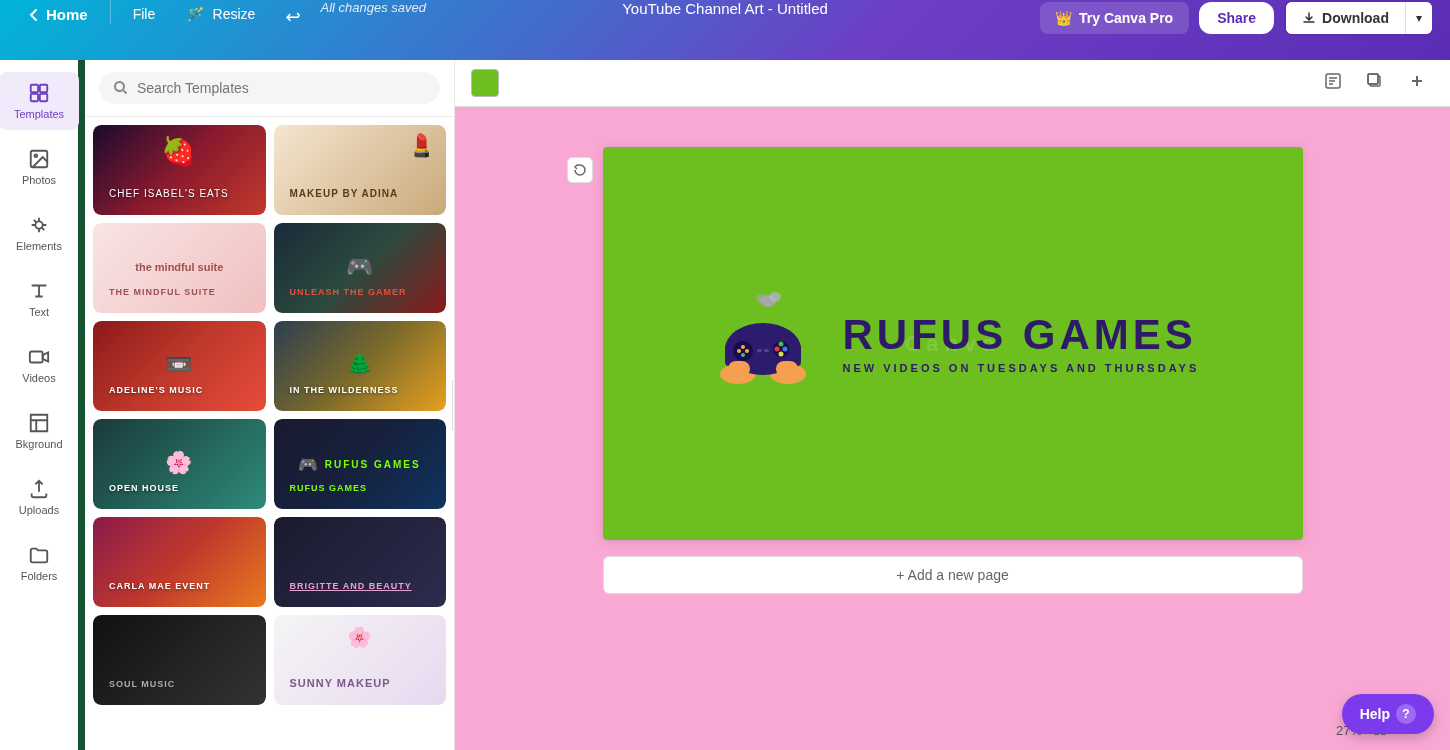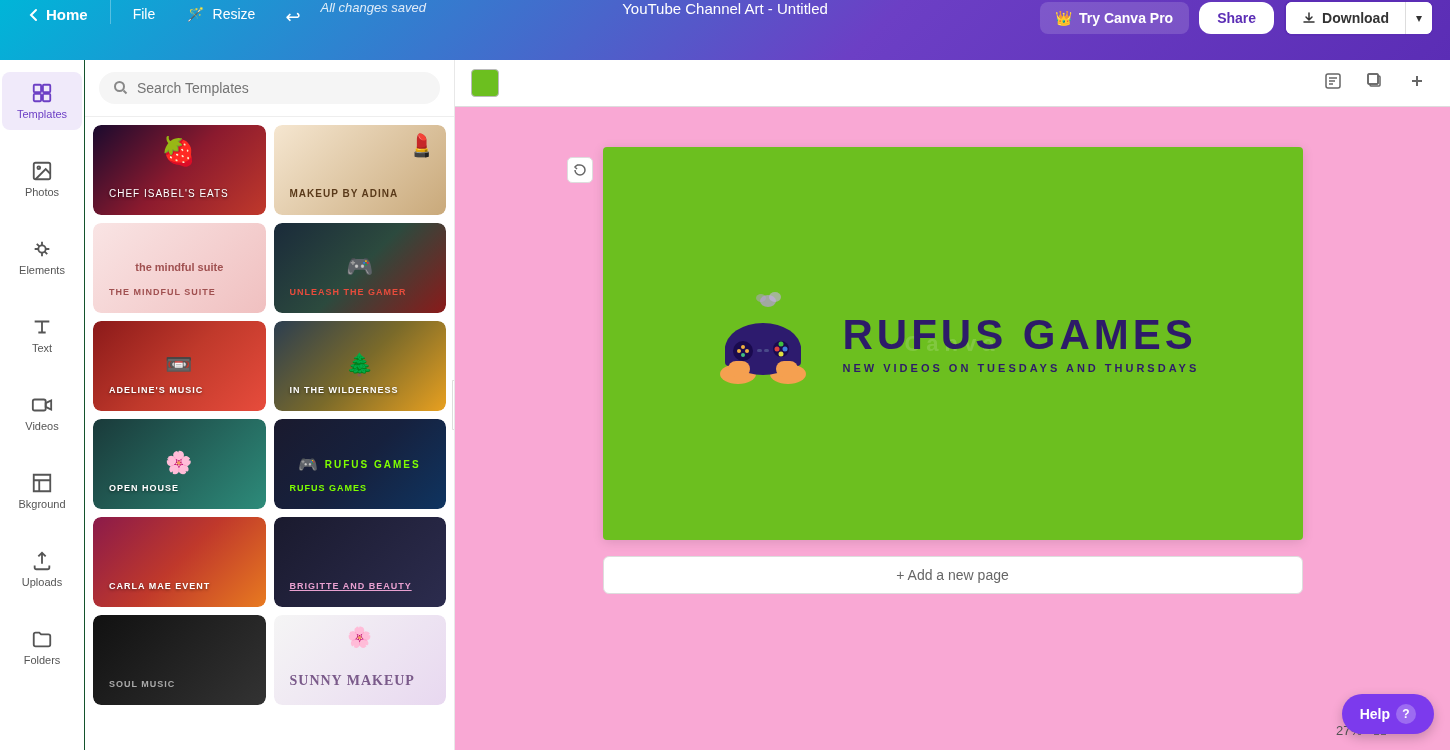--- a/index.html
+++ b/index.html
@@ -77,22 +77,22 @@
     }
 
     
     .sidebar-icons {
       width: 85px;
       background: white;
       display: flex;
       flex-direction: column;
       align-items: center;
       padding: 12px 0;
-      gap: 20px;
-      border-right: 1px solid #14532d;
+      gap: 8px;
+      border-right: 7px solid #14532d;
       z-index: 5;
     }
     .sidebar-icon-item {
       display: flex; flex-direction: column; align-items: center;
       gap: 4px; padding: 10px 8px; width: 80px; border-radius: 8px;
       cursor: pointer; color: #555; font-size: 11px; font-weight: 500;
     }
     .sidebar-icon-item.active { background: #f0eafa; color: #6c3fc5; }
     .sidebar-icon-item svg { width: 22px; height: 22px; }
 
@@ -474,21 +474,21 @@
         </div>
       </div>
 
       <div class="template-card">
         <div class="tpl tpl-dark">
           <div style="padding:8px; color:#aaa; font-size:9px; font-weight:700; text-transform:uppercase; letter-spacing:1px; position:absolute; bottom:8px; left:8px;">Soul Music</div>
         </div>
       </div>
       <div class="template-card">
         <div class="tpl tpl-makeup2">
-          <div style="padding:8px; color:#7a5a8a; font-size:14px; font-weight:700; text-transform:uppercase; letter-spacing:1px; position:absolute; bottom:8px; left:8px;font-family:Liberation Serif, serif;">Sunny Makeup</div>
+          <div style="padding:8px; color:#7a5a8a; font-size:11px; font-weight:700; text-transform:uppercase; letter-spacing:1px; position:absolute; bottom:8px; left:8px;">Sunny Makeup</div>
           <div style="position:absolute; top:10px; left:50%; transform:translateX(-50%); font-size:20px;">🌸</div>
         </div>
       </div>
 
     </div>
 
     <div class="collapse-btn">
       
     </div>
   </div>

